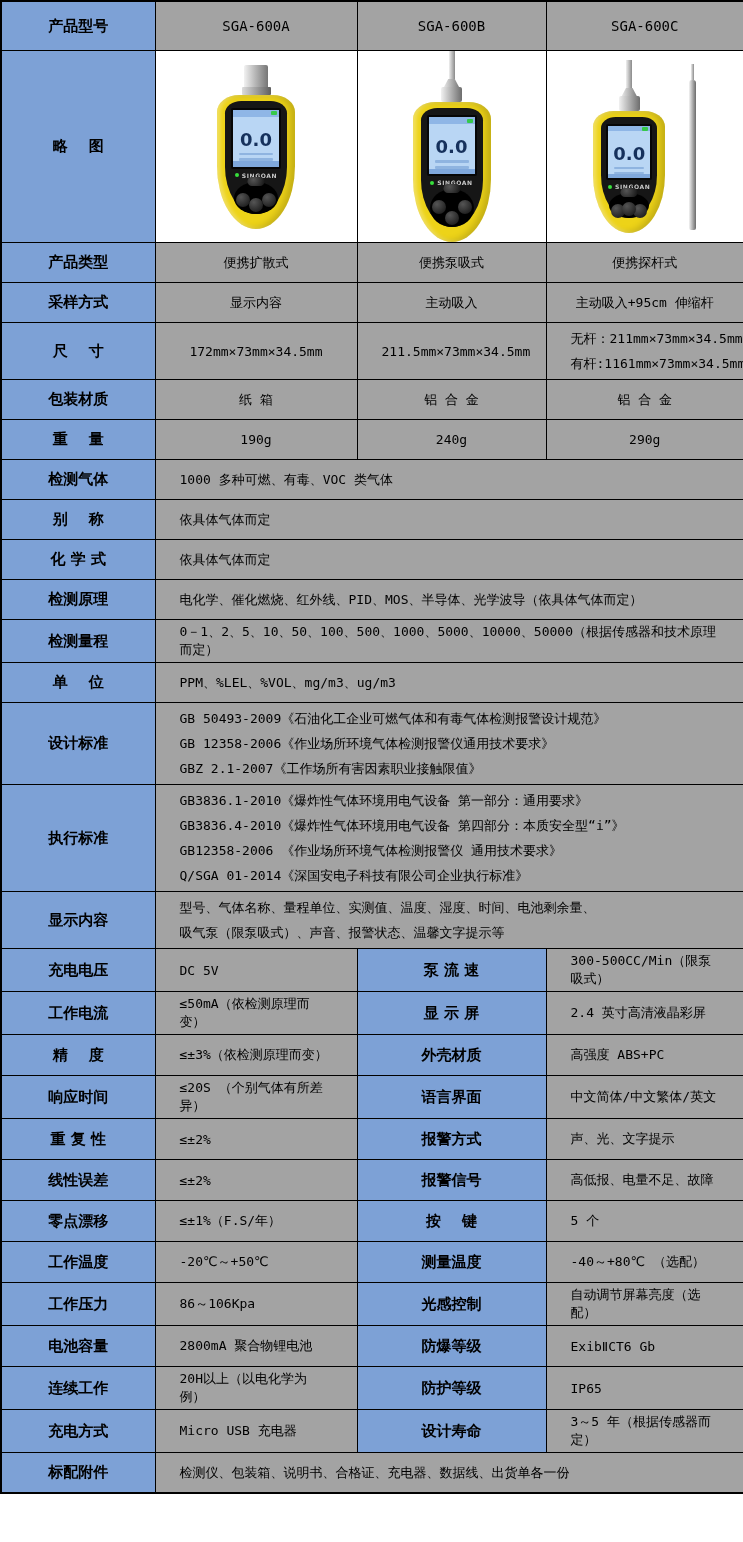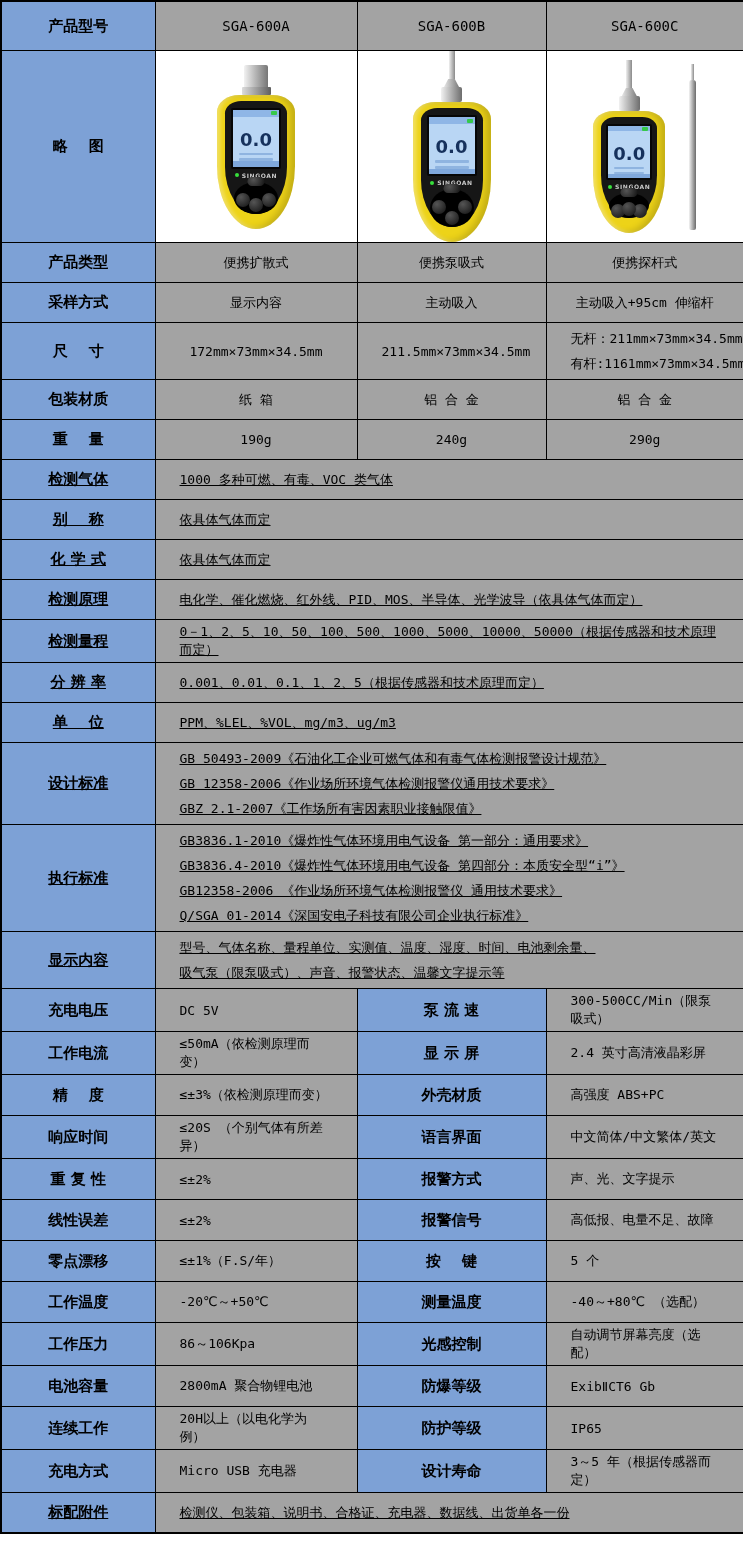--- a/index.html
+++ b/index.html
@@ -6,21 +6,21 @@
   .page{width:743px;font-family:"DejaVu Sans",sans-serif;color:#000;}
   table{border-collapse:collapse;width:743px;table-layout:fixed;border:2px solid #000;}
   td{border:1px solid #000;vertical-align:middle;overflow:hidden;}
   .lbl{background:#7DA1D6;font-weight:bold;font-size:15px;text-align:center;white-space:pre;padding:2px 0;}
   .val{background:#a3a3a3;font-size:13px;font-family:"DejaVu Sans Mono","DejaVu Sans",monospace;padding:3px 24px;text-align:left;}
   .c{text-align:center;}
   .r-header td{height:42px;}
   .r-header .val{font-size:14px;}
   .r-sketch .img{height:190px;background:#fff;padding:0;}
   .r-triple td{height:33px;}
-  .r-full td{height:33px;text-decoration:underline;}
+  .r-full td{height:33px;}
   .r-pairs td{height:34px;margin-left:9px;}
   .line{line-height:25px;white-space:nowrap;}
   .cellflex{display:flex;align-items:center;justify-content:center;height:100%;gap:24px;}
   
   .device{position:relative;display:flex;flex-direction:column;align-items:center;}
   .cap-a{width:24px;height:22px;background:linear-gradient(90deg,#f2f2f2,#b9b9b9 45%,#767676);border-radius:2px 2px 0 0;}
   .cap-a-base{width:29px;height:8px;background:linear-gradient(90deg,#dcdcdc,#5f5f5f);border-radius:1px;}
   .probe-rod{width:6px;height:28px;background:linear-gradient(90deg,#efefef,#8a8a8a);}
   .probe-cone{width:15px;height:8px;background:linear-gradient(90deg,#e6e6e6,#7d7d7d);clip-path:polygon(28% 0,72% 0,100% 100%,0 100%);}
   .probe-base{width:21px;height:15px;background:linear-gradient(90deg,#f1f1f1,#6d6d6d);border-radius:2px;}
@@ -216,24 +216,20 @@
         </tr>
         <tr class="r-full">
           <td class="lbl">检测原理</td>
           <td class="val" colspan="3">电化学、催化燃烧、红外线、PID、MOS、半导体、光学波导（依具体气体而定）</td>
         </tr>
         <tr class="r-full">
           <td class="lbl">检测量程</td>
           <td class="val" colspan="3">0－1、2、5、10、50、100、500、1000、5000、10000、50000（根据传感器和技术原理而定）</td>
         </tr>
         <tr class="r-full">
-          <td class="lbl">分 辨 率</td>
-          <td class="val" colspan="3">0.001、0.01、0.1、1、2、5（根据传感器和技术原理而定）</td>
-        </tr>
-        <tr class="r-full">
           <td class="lbl">单    位</td>
           <td class="val" colspan="3">PPM、%LEL、%VOL、mg/m3、ug/m3</td>
         </tr>
         <tr class="r-full">
           <td class="lbl">设计标准</td>
           <td class="val" colspan="3">
             <div class="line">GB 50493-2009《石油化工企业可燃气体和有毒气体检测报警设计规范》</div>
             <div class="line">GB 12358-2006《作业场所环境气体检测报警仪通用技术要求》</div>
             <div class="line">GBZ 2.1-2007《工作场所有害因素职业接触限值》</div>
           </td>

